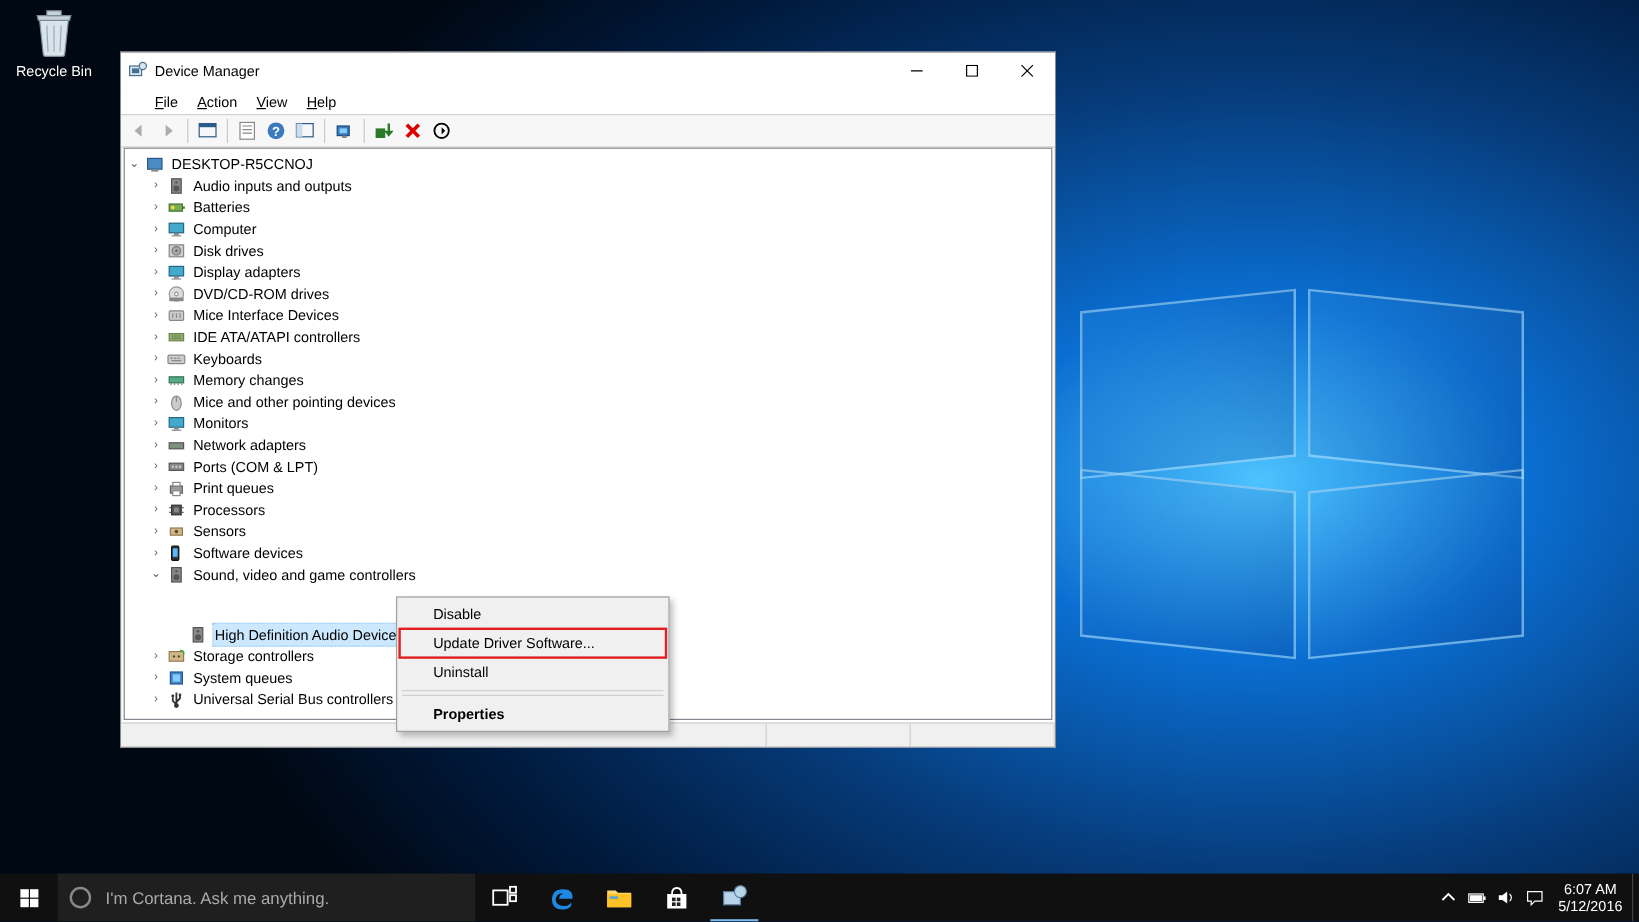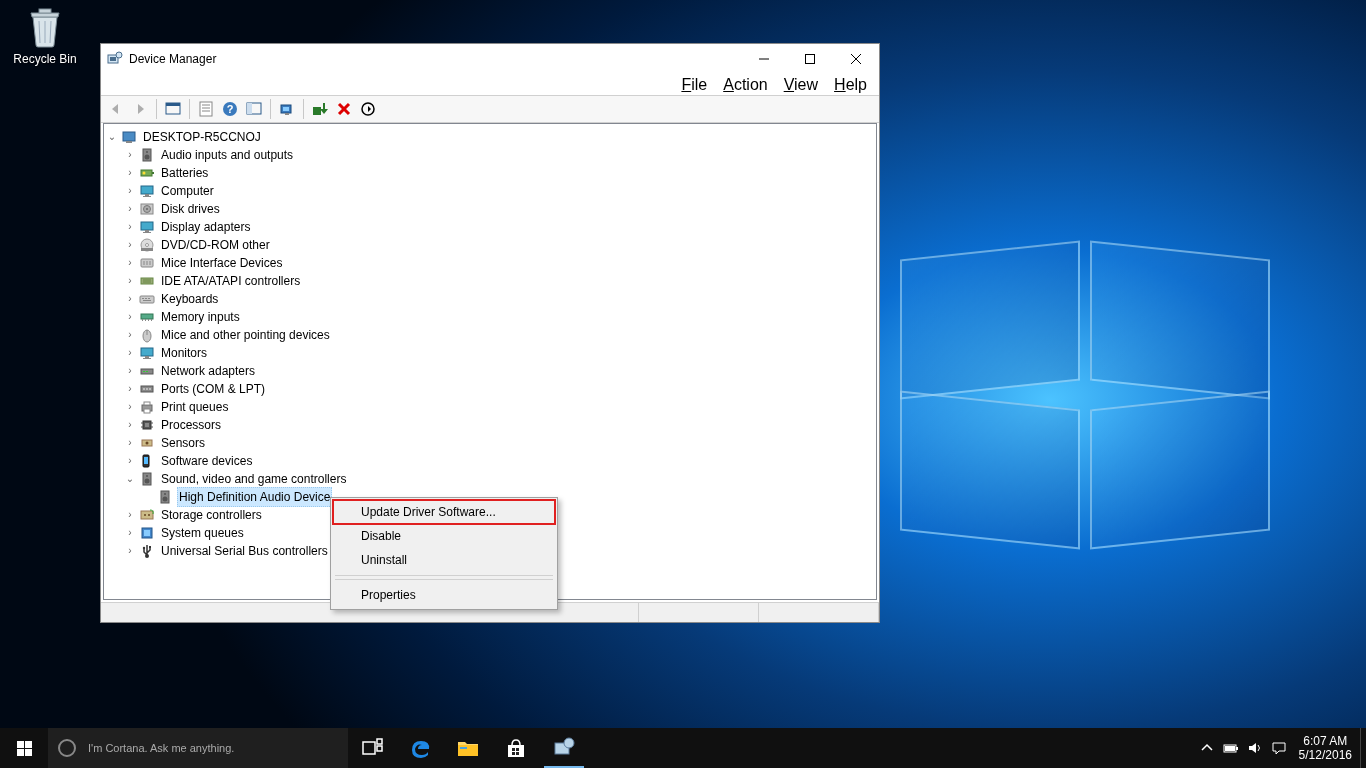--- a/index.html
+++ b/index.html
@@ -20,57 +20,57 @@
 .desktop-icon span { text-shadow:1px 1px 2px rgba(0,0,0,.8); }
 
 
 .window { position:absolute; left:100px; top:43px; width:780px; height:580px; background:#fff; border:1px solid #8a8a8a; display:flex; flex-direction:column; }
 .titlebar { height:30px; display:flex; align-items:center; padding-left:6px; background:#fff; }
 .titlebar .appicon { width:16px; height:16px; margin-right:6px; }
 .titlebar .title { font-size:12px; flex:1; }
 .wbtns { display:flex; }
 .wbtn { width:46px; height:30px; display:flex; align-items:center; justify-content:center; font-size:13px; }
 
-.menubar { height:21px; display:flex; align-items:center; padding:0 4px; background:#fff; font-size:16px;justify-content:flex-end; }
+.menubar { height:21px; display:flex; align-items:center; padding:0 20px; background:#fff; font-size:12px; }
 .menubar span { padding:2px 8px; }
 .menubar span u { text-decoration:underline; }
 
 .toolbar { height:28px; border-top:1px solid #d0d0d0; border-bottom:1px solid #d0d0d0; background:#f7f7f7; display:flex; align-items:center; padding:0 4px; gap:2px; }
 .toolbar .sep { width:1px; height:20px; background:#c8c8c8; margin:0 3px; }
 .tbtn { width:22px; height:22px; display:flex; align-items:center; justify-content:center; border:1px solid transparent; }
 .tbtn svg { width:16px; height:16px; }
 .tbtn.disabled { opacity:.45; }
 
 .content { flex:1; border:1px solid #828790; margin:0 2px 2px 2px; padding:4px 2px; overflow:auto; background:#fff; position:relative; }
 .tree { font-size:12px; line-height:18px; }
 .node { display:flex; align-items:center; height:18px; white-space:nowrap; }
 .node .expander { width:12px; height:12px; margin-right:3px; display:flex; align-items:center; justify-content:center; font-size:10px; color:#666; }
 .node .icon { width:16px; height:16px; margin-right:4px; display:flex; align-items:center; justify-content:center; }
 .node .icon svg { width:16px; height:16px; }
 .node .label { padding:0 2px; }
 .node.selected .label { background:#cce8ff; border:1px dotted #99c9ef; padding:0 1px; }
 .indent-1 { padding-left:18px; }
-.indent-2 { padding-left:36px; }
+.indent-2 { padding-left:36px;margin-top:32px; }
 
 .statusbar { height:20px; border-top:1px solid #d0d0d0; background:#f0f0f0; display:flex; }
 .statusbar div { border-right:1px solid #d0d0d0; width:120px; height:100%; }
 
 
 .context-menu { position:absolute; left:330px; top:497px; width:228px; background:#f0f0f0; border:1px solid #a0a0a0; box-shadow:3px 3px 5px rgba(0,0,0,.25); font-size:12px; padding:2px; z-index:50; }
 .cm-item { padding:5px 12px 5px 28px; }
 .cm-item.highlighted { outline:2px solid #e02020; outline-offset:-1px; }
-.cm-item.bold { font-weight:normal; }
+.cm-item.bold { font-weight:bold; }
 .cm-sep { height:1px; background:#d0d0d0; margin:3px 2px; }
 
 
 .taskbar { position:absolute; left:0; bottom:0; width:100%; height:40px; background:#101010; display:flex; align-items:center; color:#fff; }
 .start { width:48px; height:40px; display:flex; align-items:center; justify-content:center; }
 .start .grid { display:grid; grid-template:repeat(2,7px)/repeat(2,7px); gap:1px; }
 .start .grid div { background:#fff; }
-.search { width:300px; height:40px; background:#1f1f1f; display:flex; align-items:center; padding:0 10px; color:#aaa; font-size:11px; }
+.search { width:348px; height:40px; background:#1f1f1f; display:flex; align-items:center; padding:0 10px; color:#aaa; font-size:14px; }
 .search .cortana { width:18px; height:18px; border:2px solid #888; border-radius:50%; margin-right:12px; }
 .tray-left { display:flex; height:40px; }
 .tbicon { width:48px; height:40px; display:flex; align-items:center; justify-content:center; position:relative; }
 .tbicon.active::after { content:""; position:absolute; bottom:0; left:4px; right:4px; height:2px; background:#76b9ed; }
 .tbicon svg { width:24px; height:24px; }
 .tray-right { margin-left:auto; display:flex; align-items:center; height:40px; }
 .tray-icon { width:24px; height:40px; display:flex; align-items:center; justify-content:center; }
 .tray-icon svg { width:16px; height:16px; }
 .clock { padding:0 8px; font-size:12px; text-align:center; line-height:14px; display:flex; flex-direction:column; justify-content:center; }
 .showdesktop { width:6px; height:40px; border-left:1px solid #444; }
@@ -269,21 +269,21 @@
   </div>
         <div class="node indent-1 ">
     <span class="expander">›</span>
     <span class="icon">
             <svg viewBox="0 0 16 16">
               <circle cx="8" cy="8" r="6" fill="#ddd" stroke="#999"></circle>
               <circle cx="8" cy="8" r="1.5" fill="#fff" stroke="#999"></circle>
               <rect x="2" y="11" width="12" height="3" fill="#888"></rect>
             </svg>
           </span>
-    <span class="label">DVD/CD-ROM other</span>
+    <span class="label">DVD/CD-ROM drives</span>
   </div>
         <div class="node indent-1 ">
     <span class="expander">›</span>
     <span class="icon">
             <svg viewBox="0 0 16 16">
               <rect x="2" y="4" width="12" height="8" rx="1" fill="#ccc" stroke="#888"></rect>
               <line x1="5" y1="6" x2="5" y2="10" stroke="#888"></line>
               <line x1="8" y1="6" x2="8" y2="10" stroke="#888"></line>
               <line x1="11" y1="6" x2="11" y2="10" stroke="#888"></line>
             </svg>
@@ -318,21 +318,21 @@
     <span class="expander">›</span>
     <span class="icon">
             <svg viewBox="0 0 16 16">
               <rect x="2" y="5" width="12" height="5" fill="#5a8" stroke="#375"></rect>
               <rect x="3" y="10" width="1" height="2" fill="#888"></rect>
               <rect x="6" y="10" width="1" height="2" fill="#888"></rect>
               <rect x="9" y="10" width="1" height="2" fill="#888"></rect>
               <rect x="12" y="10" width="1" height="2" fill="#888"></rect>
             </svg>
           </span>
-    <span class="label">Memory inputs</span>
+    <span class="label">Memory changes</span>
   </div>
         <div class="node indent-1 ">
     <span class="expander">›</span>
     <span class="icon">
             <svg viewBox="0 0 16 16">
               <ellipse cx="8" cy="9" rx="4" ry="6" fill="#ccc" stroke="#888"></ellipse>
               <line x1="8" y1="3" x2="8" y2="8" stroke="#888"></line>
             </svg>
           </span>
     <span class="label">Mice and other pointing devices</span>
@@ -476,22 +476,22 @@
   </div>
 
   <div class="statusbar">
     <div style="flex:1"></div>
       <div></div>
       <div></div>
   </div>
 </div>
 
 <div class="context-menu">
+  <div class="cm-item">Disable</div>
   <div class="cm-item highlighted">Update Driver Software...</div>
-  <div class="cm-item">Disable</div>
   <div class="cm-item">Uninstall</div>
   <div class="cm-sep"></div>
   <div class="cm-sep"></div>
   <div class="cm-item bold">Properties</div>
 </div>
 
 <div class="taskbar">
   <div class="start">
       <div class="grid">
         <div></div>

